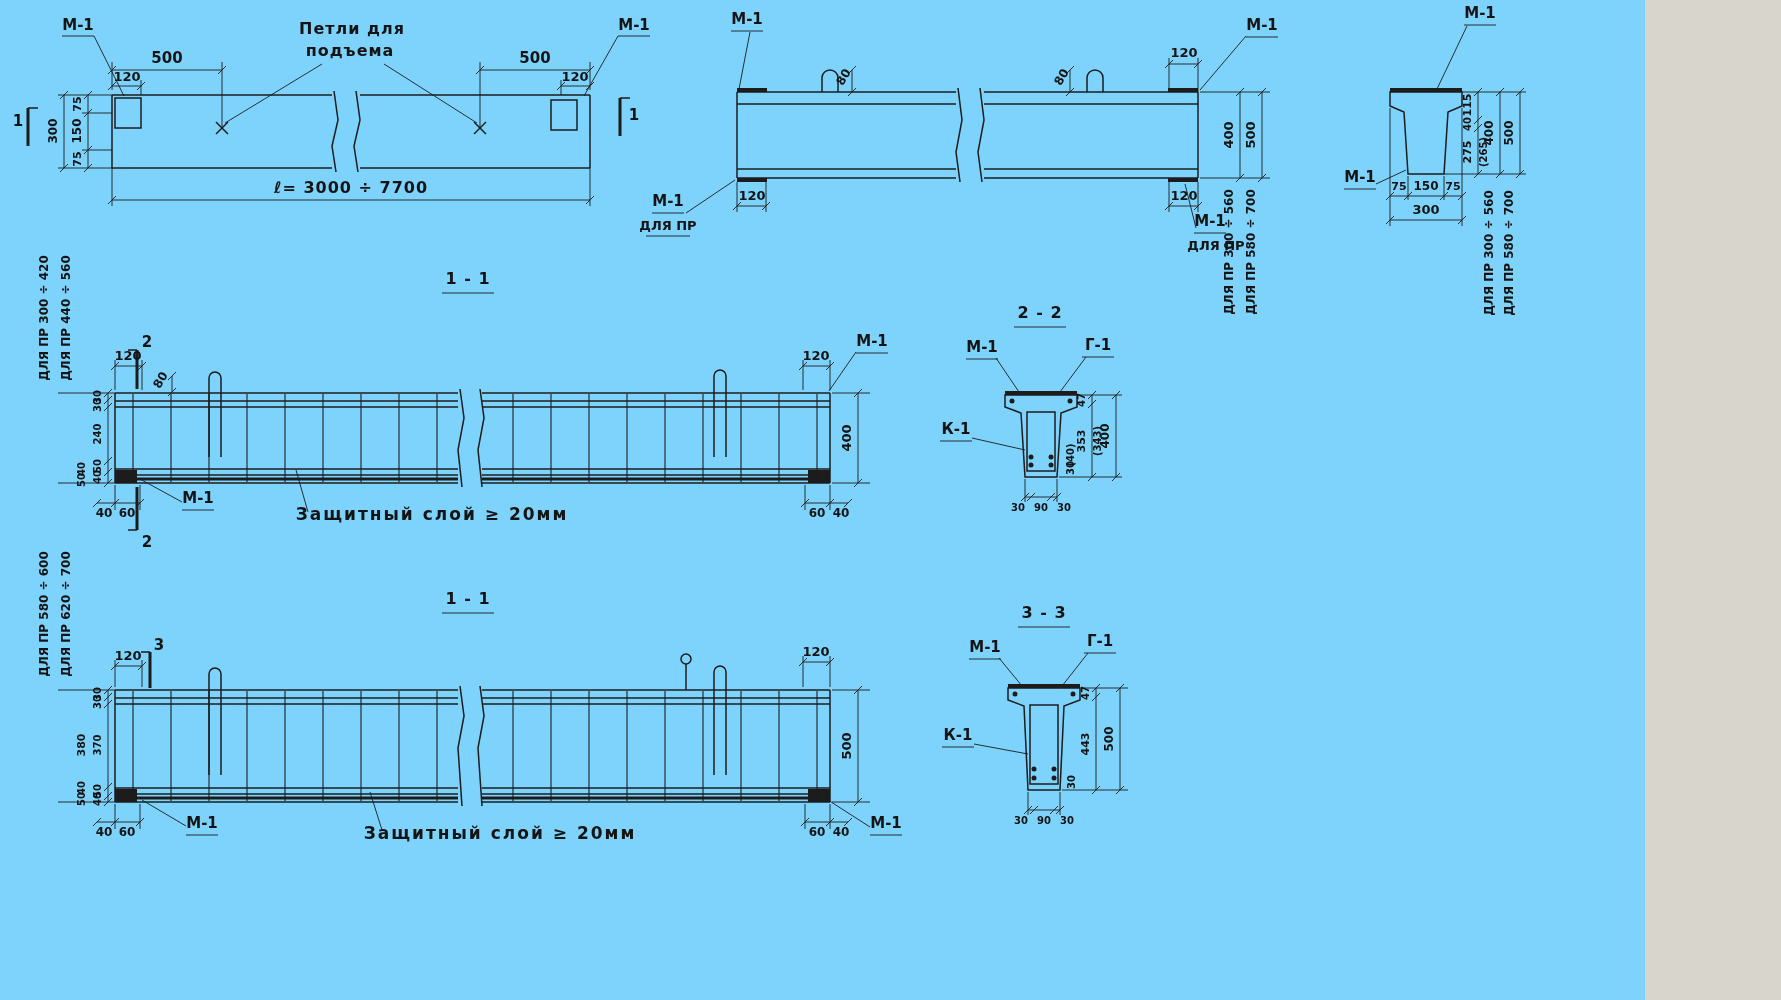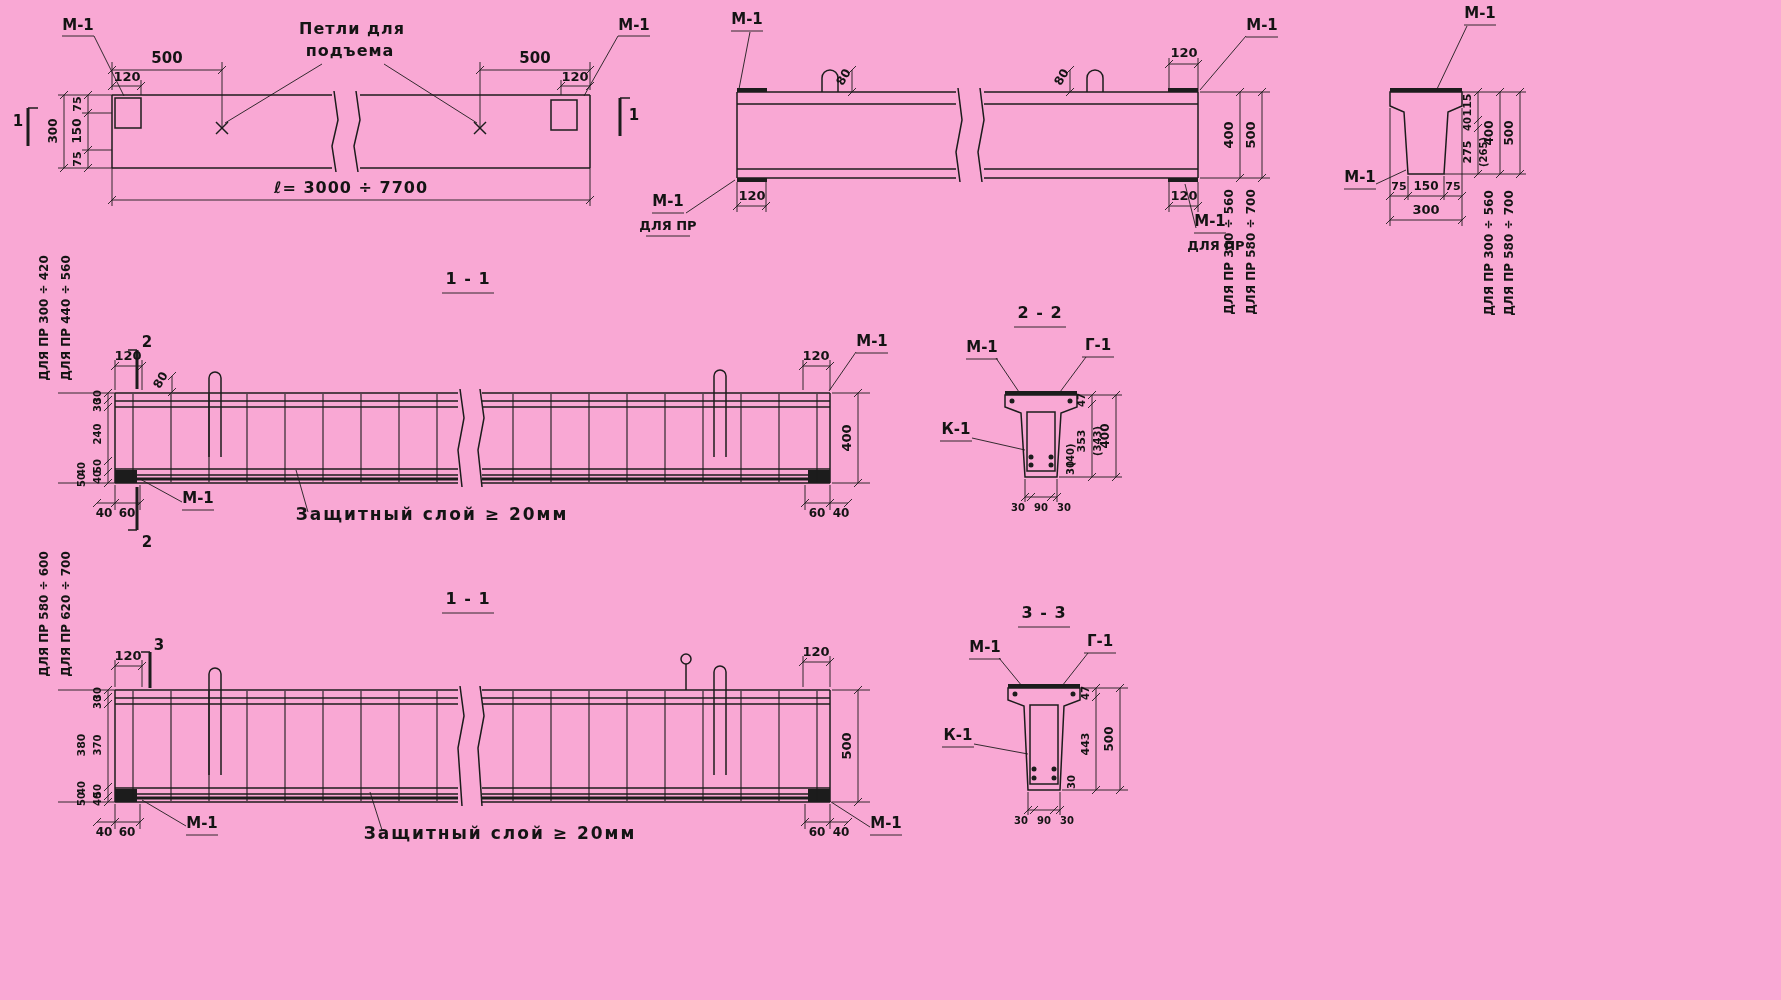--- a/index.html
+++ b/index.html
@@ -1,16 +1,16 @@
 <!DOCTYPE html>
 <html><head>
 <meta charset="utf-8">
 <style>
   html,body{margin:0;padding:0;background:#d8d5cd;}
-  .sheet{position:relative;width:1781px;height:1000px;background:#f9a8d4;overflow:hidden;}
+  .sheet{position:relative;width:1645px;height:1000px;background:#7dd3fc;overflow:hidden;}
   svg{display:block;}
   svg line,svg path,svg polyline,svg rect,svg circle{stroke:#1c1c1c;fill:none;stroke-width:1.5;stroke-linecap:butt;}
   svg .t{stroke-width:3;}
   svg .d line,svg .d path,svg .d polyline{stroke-width:.9;}
   svg .st line{stroke-width:1.1;}
   svg .f{fill:#1c1c1c;stroke:none;}
   svg text{fill:#141414;stroke:none;font-family:"DejaVu Sans",sans-serif;font-weight:bold;font-size:15px;text-anchor:middle;}
   svg text.s10{font-size:10px;} svg text.s11{font-size:11px;} svg text.s12{font-size:12px;}
   svg text.s13{font-size:13px;} svg text.s16{font-size:16px;letter-spacing:1px;}
   svg text.cover{font-size:17px;letter-spacing:2px;}

